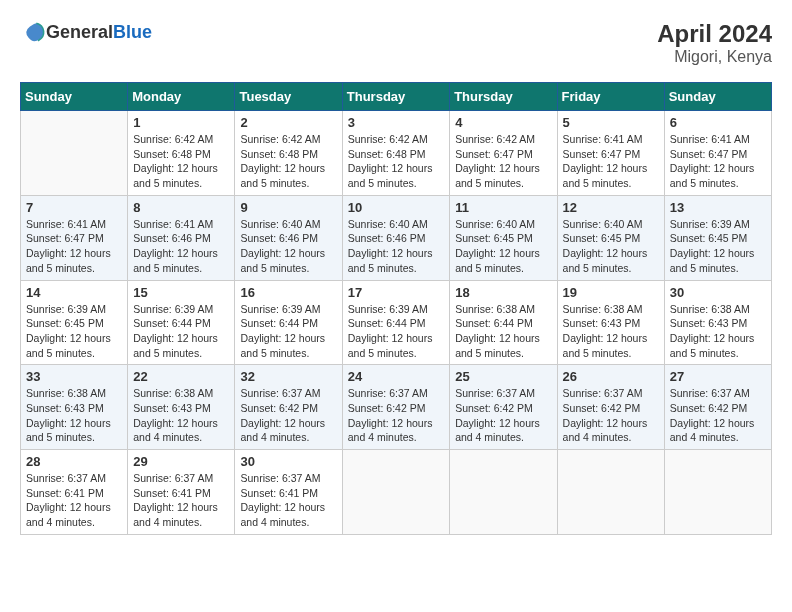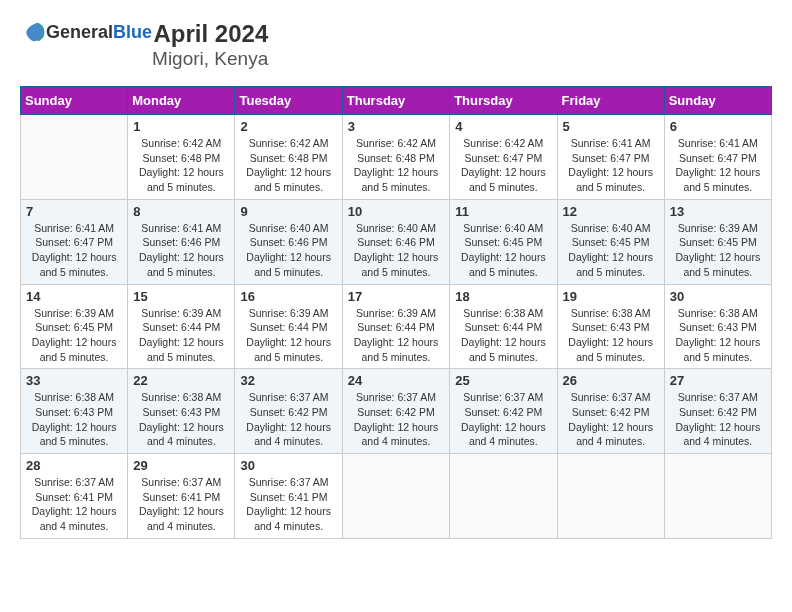--- a/index.html
+++ b/index.html
@@ -5,21 +5,21 @@
     * { box-sizing: border-box; margin: 0; padding: 0; }
     body {
       font-family: Arial, sans-serif;
       background: #fff;
       width: 792px;
       min-height: 612px;
       padding: 20px;
     }
     .header {
       display: flex;
-      justify-content: flex-start;
+      justify-content: space-between;
       align-items: flex-start;
       margin-bottom: 16px;
     }
     .logo {
       display: flex;
       align-items: center;
     }
     .logo-icon {
       width: 24px;
       height: 24px;
@@ -27,30 +27,30 @@
     }
     .title-block {
       text-align: right;
     }
     .title-month {
       font-size: 24px;
       font-weight: bold;
       color: #333;
     }
     .title-location {
-      font-size: 19px;
+      font-size: 16px;
       color: #555;
     }
     .calendar {
       width: 100%;
       border-collapse: collapse;
       font-size: 11px;
     }
     .calendar thead th {
-      background-color: #a21caf;
+      background-color: #0f766e;
       color: #fff;
       padding: 6px 4px;
       text-align: left;
       font-size: 13px;
       border: 1px solid #1f5a9a;
     }
     .calendar tbody td {
       border: 1px solid #ccc;
       vertical-align: top;
       padding: 4px 5px;
@@ -61,21 +61,20 @@
       font-size: 13px;
       font-weight: bold;
       color: #333;
       display: block;
       margin-bottom: 2px;
     }
     .day-info {
       color: #333;
       font-size: 10.5px;
       line-height: 1.4;
-      text-align: center;
     }
     .empty-cell {
       background: #f9f9f9;
     }
     .row-alt {
       background: #f0f5fa;
     }
   </style>
 </head>
 <body>

